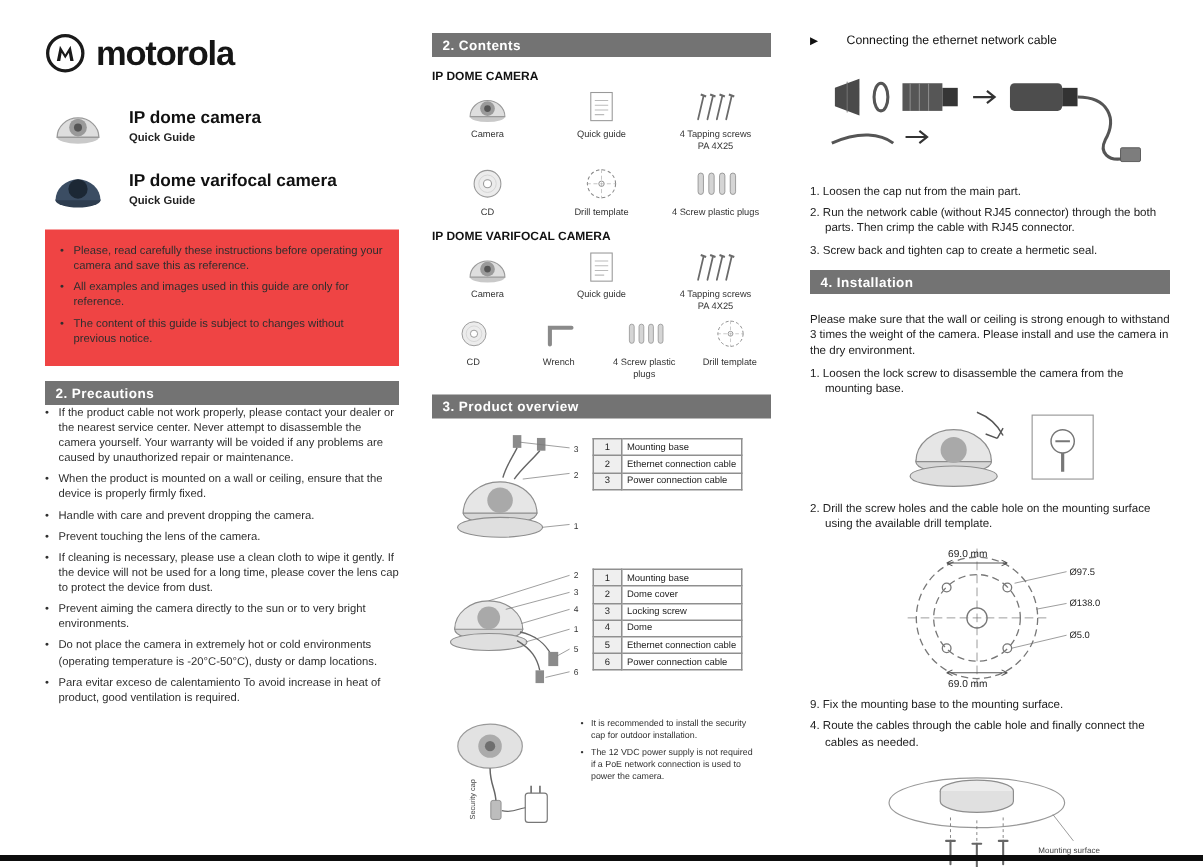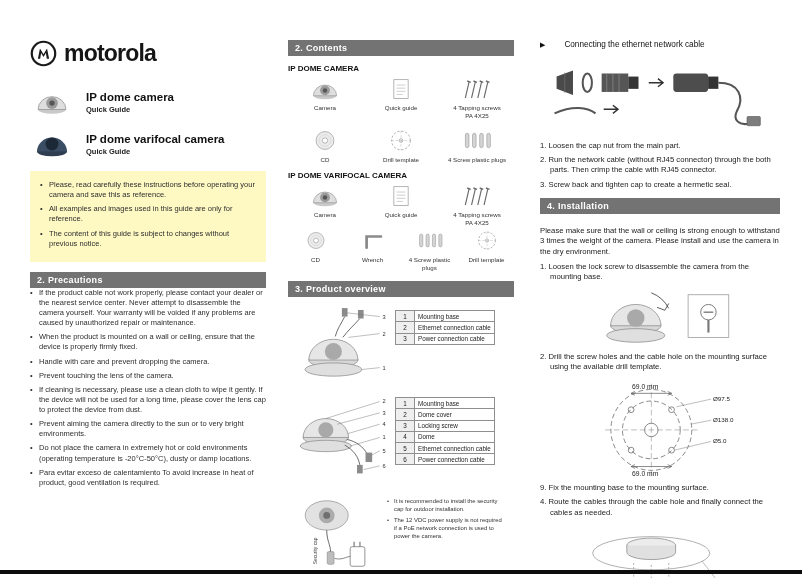--- a/index.html
+++ b/index.html
@@ -1,32 +1,32 @@
 <!DOCTYPE html>
 <html><head>
 <meta charset="utf-8">
 <style>
   html,body{margin:0;padding:0}
   body{width:802px;height:578px;position:relative;background:#ffffff;
        font-family:"Liberation Sans","DejaVu Sans",sans-serif;color:#2b2b2b;overflow:hidden}
-  .col{position:absolute;top:40px}
+  .col{position:absolute;top:22px}
   .col-left{left:30px;width:236px}
   .col-mid{left:288px;width:226px}
   .col-right{left:540px;width:240px}
 
   .bar{background:#737373;color:#fff;font-size:9px;font-weight:bold;padding:3px 7px;letter-spacing:.3px}
 
   .logo{display:flex;align-items:center;gap:7px;margin-bottom:20px}
   .logo .wordmark{font-size:23px;font-weight:bold;letter-spacing:-.8px;color:#151515}
 
   .product{display:flex;align-items:center;gap:12px;margin-bottom:12px}
   .product .p-title{font-size:11.5px;font-weight:bold;color:#111}
   .product .p-sub{font-size:7.5px;font-weight:bold;color:#222;margin-top:2px}
 
-  .intro-box{background:#fef9c3;padding:9px 10px;margin:6px 0 10px}
+  .intro-box{background:#ef4444;padding:9px 10px;margin:6px 0 10px}
   ul.dotlist{list-style:none;margin:0;padding:0}
   ul.dotlist li{position:relative;padding-left:9px;font-size:7.5px;line-height:1.35;margin-bottom:4px;color:#2e2e2e}
   ul.dotlist li::before{content:"•";position:absolute;left:0;top:0}
   .prec-list{margin-top:8px}
   .prec-list li{margin-bottom:3.5px}
 
   .mid-h{font-size:8px;font-weight:bold;margin:8px 0 4px;color:#111}
   .cgrid{display:grid;grid-template-columns:repeat(3,1fr);row-gap:9px;column-gap:2px;margin-bottom:2px}
   .cgrid4{grid-template-columns:repeat(4,1fr)}
   .citem{display:flex;flex-direction:column;align-items:center;text-align:center}

